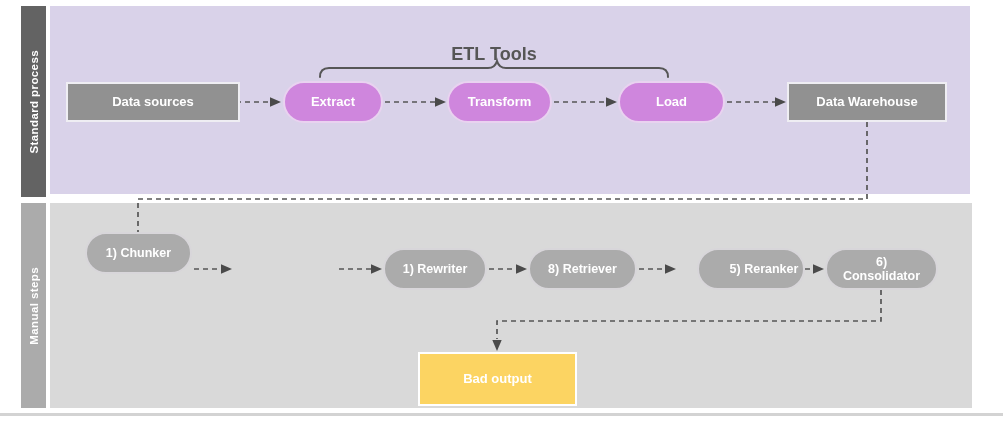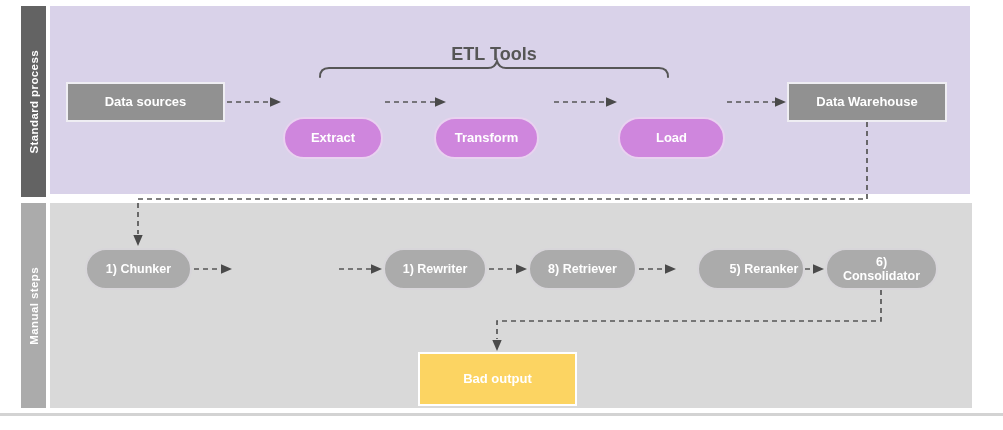--- a/index.html
+++ b/index.html
@@ -15,21 +15,21 @@
     white-space:nowrap;
   }
   .lane-body { position:absolute; }
 
   .node {
     position:absolute; display:flex; align-items:center; justify-content:center;
     color:#ffffff; font-weight:bold; font-size:13px; text-align:center;
     box-sizing:border-box; line-height:1.15;
   }
   .rect-gray  { background:#919191; border:2px solid #efeef3; }
-  .pill-etl   { background:#cf86dd; border:2px solid #e9d2f0; border-radius:22px;margin-top:36px; }
+  .pill-etl   { background:#cf86dd; border:2px solid #e9d2f0; border-radius:22px; }
   .pill-gray  { background:#ababab; border:2px solid #d8d6da; border-radius:22px; font-size:12.5px; }
   .pill-gray .wrap { width:78px; }
   .rect-yellow{ background:#fcd462; border:2px solid #ffffff; }
 
   .etl-label {
     position:absolute; color:#565656; font-weight:bold; font-size:18px;
     text-align:center; width:120px;
   }
 
   svg.overlay { position:absolute; left:0; top:0; pointer-events:none; }
@@ -79,27 +79,27 @@
     <polygon class="ah" points="676,269 665,264.3 665,273.7"></polygon>
     <path class="dash" d="M787 269 H815"></path>
     <polygon class="ah" points="824,269 813,264.3 813,273.7"></polygon>
 
     <path class="dash" d="M881 290 V321 H497 V339"></path>
     <polygon class="ah" points="497,351 492.3,340 501.7,340"></polygon>
   </svg>
 
   <div class="etl-label" style="left:434px; top:44px;">ETL Tools</div>
 
-  <div class="node rect-gray" style="left:66px; top:82px; width:159px; height:40px;">Data sources</div>
+  <div class="node rect-gray" style="left:66px; top:82px; width:174px; height:40px;">Data sources</div>
   <div class="node pill-etl" style="left:283px; top:81px; width:100px; height:42px;">Extract</div>
-  <div class="node pill-etl" style="left:434px; top:81px; width:105px; height:42px;">Transform</div>
+  <div class="node pill-etl" style="left:447px; top:81px; width:105px; height:42px;">Transform</div>
   <div class="node pill-etl" style="left:618px; top:81px; width:107px; height:42px;">Load</div>
   <div class="node rect-gray" style="left:787px; top:82px; width:160px; height:40px;text-align:center;">Data Warehouse</div>
 
-  <div class="node pill-gray" style="left:85px; top:248px; width:107px; height:42px;">
+  <div class="node pill-gray" style="left:85px; top:232px; width:107px; height:42px;">
     <div class="wrap">1) Chunker</div>
   </div>
   <div class="node pill-gray" style="left:383px; top:248px; width:104px; height:42px;">
     <div class="wrap">1) Rewriter</div>
   </div>
   <div class="node pill-gray" style="left:528px; top:248px; width:109px; height:42px;">
     <div class="wrap">8) Retriever</div>
   </div>
   <div class="node pill-gray" style="left:697px; top:248px; width:108px; height:42px;justify-content:flex-end;">
     <div class="wrap">5) Reranker</div>

